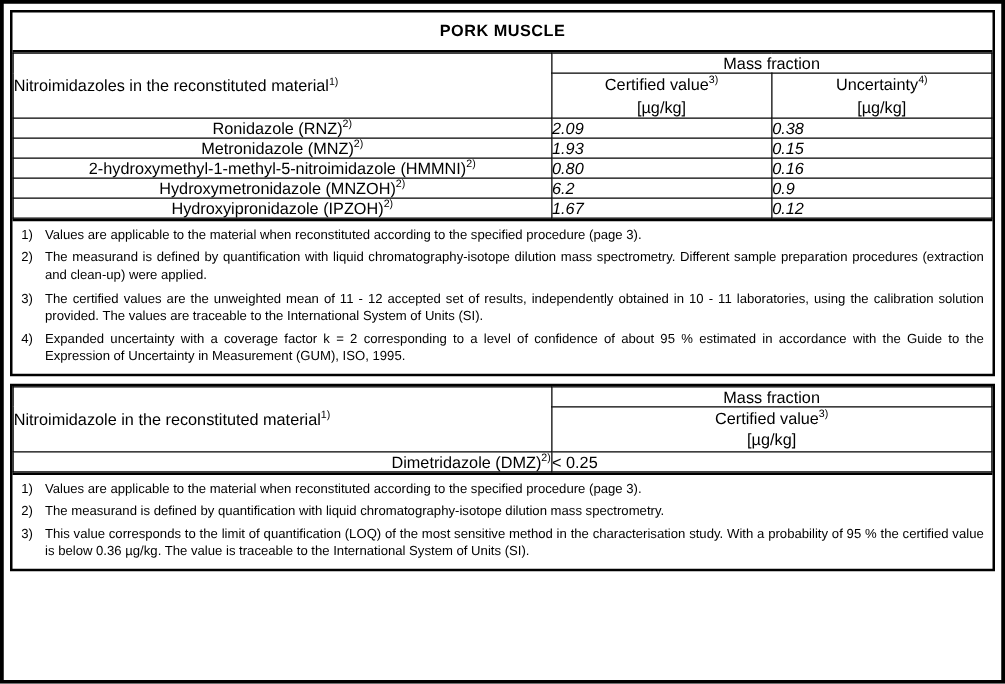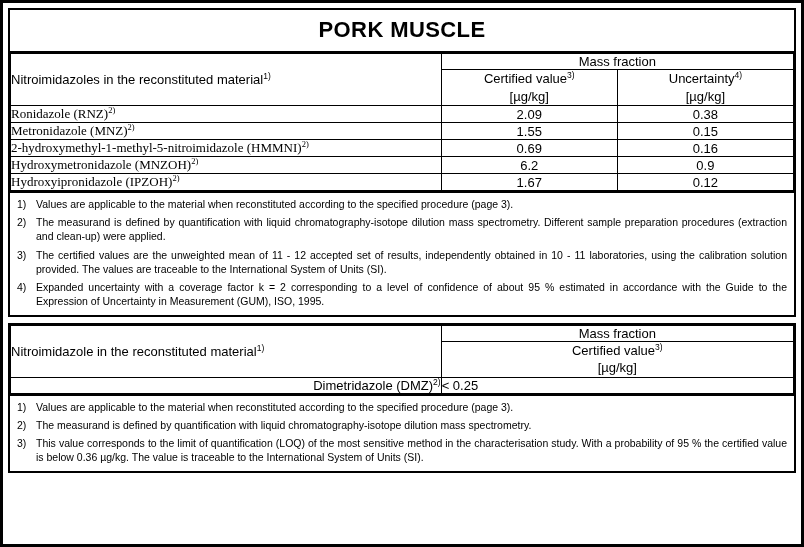--- a/index.html
+++ b/index.html
@@ -27,21 +27,21 @@
   .panel {
     border: 2px solid #000000;
     box-sizing: border-box;
     background: #ffffff;
   }
 
   
   .title-row {
     border-bottom: 2px solid #000000;
     text-align: center;
-    font-size: 22px;
+    font-size: 13px;
     font-weight: bold;
     letter-spacing: 0.4px;
     padding: 7px 0 8px 0;
   }
 
   
   table.t {
     border-collapse: collapse;
     width: 100%;
     table-layout: fixed;
@@ -64,29 +64,28 @@
     font-size: 13.5px;
     padding: 5px 4px 6px 4px;
   }
   .head-sub {
     text-align: center;
     font-size: 13px;
     line-height: 1.35;
     padding: 6px 4px 7px 4px;
   }
   .analyte {
-    text-align: left;
+    text-align: center;
     font-size: 13.5px;
     padding: 3.5px 6px;
-    font-family: Liberation Serif, serif;
   }
   .val {
-    text-align: center;
     font-size: 13.5px;
     padding: 3.5px 6px;
+    font-style: italic;
   }
   sup {
     font-size: 8.5px;
     vertical-align: super;
     line-height: 0;
   }
 
   
   .notes {
     border-top: 2px solid #000000;
@@ -168,28 +167,28 @@
           <td class="analyte">
             <span>Ronidazole (RNZ)</span><sup>2)</sup>
           </td>
           <td class="val">2.09</td>
           <td class="val">0.38</td>
         </tr>
         <tr>
           <td class="analyte">
             <span>Metronidazole (MNZ)</span><sup>2)</sup>
           </td>
-          <td class="val">1.55</td>
+          <td class="val">1.93</td>
           <td class="val">0.15</td>
         </tr>
         <tr>
           <td class="analyte">
             <span>2-hydroxymethyl-1-methyl-5-nitroimidazole (HMMNI)</span><sup>2)</sup>
           </td>
-          <td class="val">0.69</td>
+          <td class="val">0.80</td>
           <td class="val">0.16</td>
         </tr>
         <tr>
           <td class="analyte">
             <span>Hydroxymetronidazole (MNZOH)</span><sup>2)</sup>
           </td>
           <td class="val">6.2</td>
           <td class="val">0.9</td>
         </tr>
         <tr>

